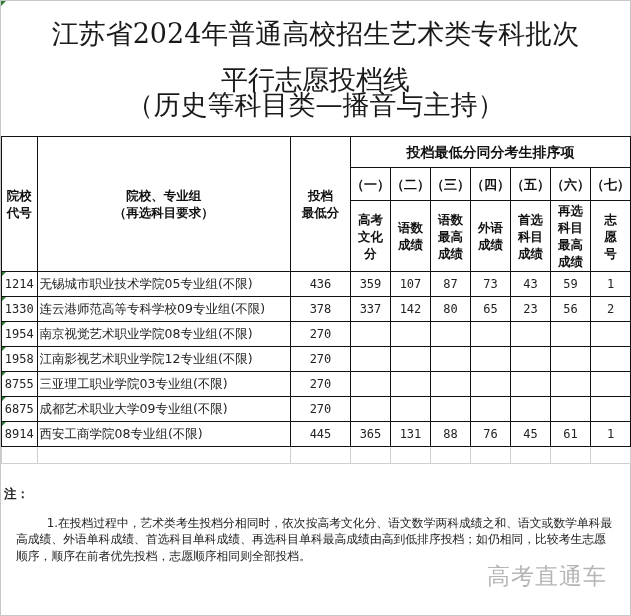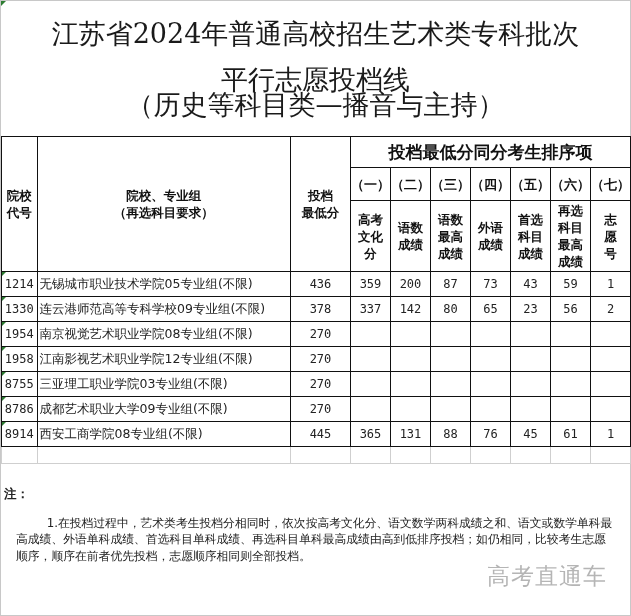--- a/index.html
+++ b/index.html
@@ -10,21 +10,21 @@
                  border-top: 5px solid #2e7d32; border-right: 5px solid transparent; }
   .title { position: absolute; left: 0; width: 631px; text-align: center;
            font-family: "DejaVu Serif", "Liberation Serif", serif; font-size: 27px; line-height: 32px; color: #1a1a1a; letter-spacing: 0; }
   .t1 { top: 18px; }
   .t2 { top: 64px; }
   .t3 { top: 89px; }
 
   table.grid { position: absolute; left: 1px; top: 136px; border-collapse: collapse; table-layout: fixed; }
   table.grid td { border: 1.5px solid #111; padding: 0; text-align: center; vertical-align: middle; overflow: hidden; }
   .hdr { font-family: "DejaVu Sans", "Liberation Sans", sans-serif; font-weight: bold; font-size: 12.5px; line-height: 17px; color: #111; }
-  .hdr-top { height: 30px; font-size: 17px; }
+  .hdr-top { height: 30px; font-size: 14px; }
   .hdr-num { height: 32px; font-size: 13px; }
   .hdr-sub { height: 70px; line-height: 17px; }
   .data td { height: 24px; font-family: "DejaVu Sans Mono", "Liberation Mono", monospace; font-size: 12px; color: #222; }
   .data td.name { text-align: left; padding-left: 2px; font-family: "DejaVu Sans", "Liberation Sans", sans-serif; font-size: 12.5px; white-space: nowrap; }
   .data td.code { position: relative; }
   .data td.code::before { content: ""; position: absolute; left: 0; top: 0; border-top: 4px solid #2e7d32; border-right: 4px solid transparent; }
   .empty-row td { height: 16px; border-color: #cfcfcf !important; border-width: 1px !important; border-top: 1.5px solid #111 !important; }
 
   .notes { position: absolute; left: 4px; top: 486px; width: 624px; font-family: "DejaVu Sans", "Liberation Sans", sans-serif; font-size: 11.8px; line-height: 16.5px; color: #222; }
   .notes .lbl { font-weight: bold; font-size: 12.5px; display: block; margin-bottom: 0; }
@@ -116,21 +116,21 @@
       <div>愿</div>
       <div>号</div>
     </td>
   </tr>
 
   <tr class="data">
     <td class="code">1214</td>
     <td class="name">无锡城市职业技术学院05专业组(不限)</td>
     <td>436</td>
     <td>359</td>
-    <td>200</td>
+    <td>107</td>
     <td>87</td>
     <td>73</td>
     <td>43</td>
     <td>59</td>
     <td>1</td>
   </tr>
   <tr class="data">
     <td class="code">1330</td>
     <td class="name">连云港师范高等专科学校09专业组(不限)</td>
     <td>378</td>
@@ -172,21 +172,21 @@
     <td>270</td>
     <td></td>
     <td></td>
     <td></td>
     <td></td>
     <td></td>
     <td></td>
     <td></td>
   </tr>
   <tr class="data">
-    <td class="code">8786</td>
+    <td class="code">6875</td>
     <td class="name">成都艺术职业大学09专业组(不限)</td>
     <td>270</td>
     <td></td>
     <td></td>
     <td></td>
     <td></td>
     <td></td>
     <td></td>
     <td></td>
   </tr>

